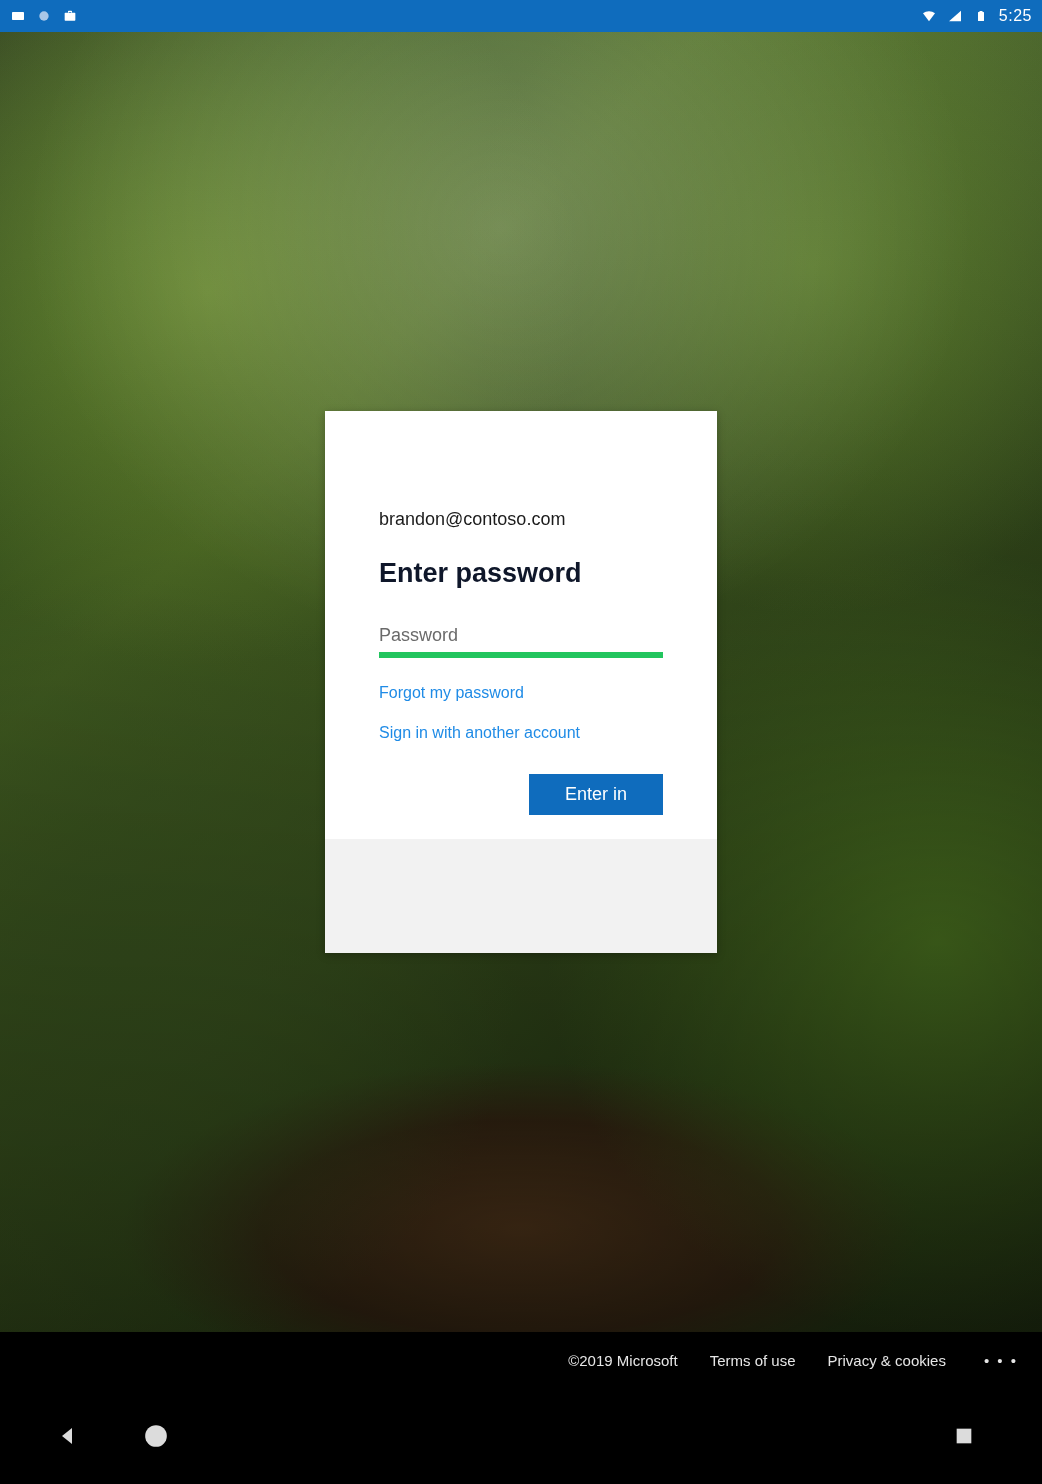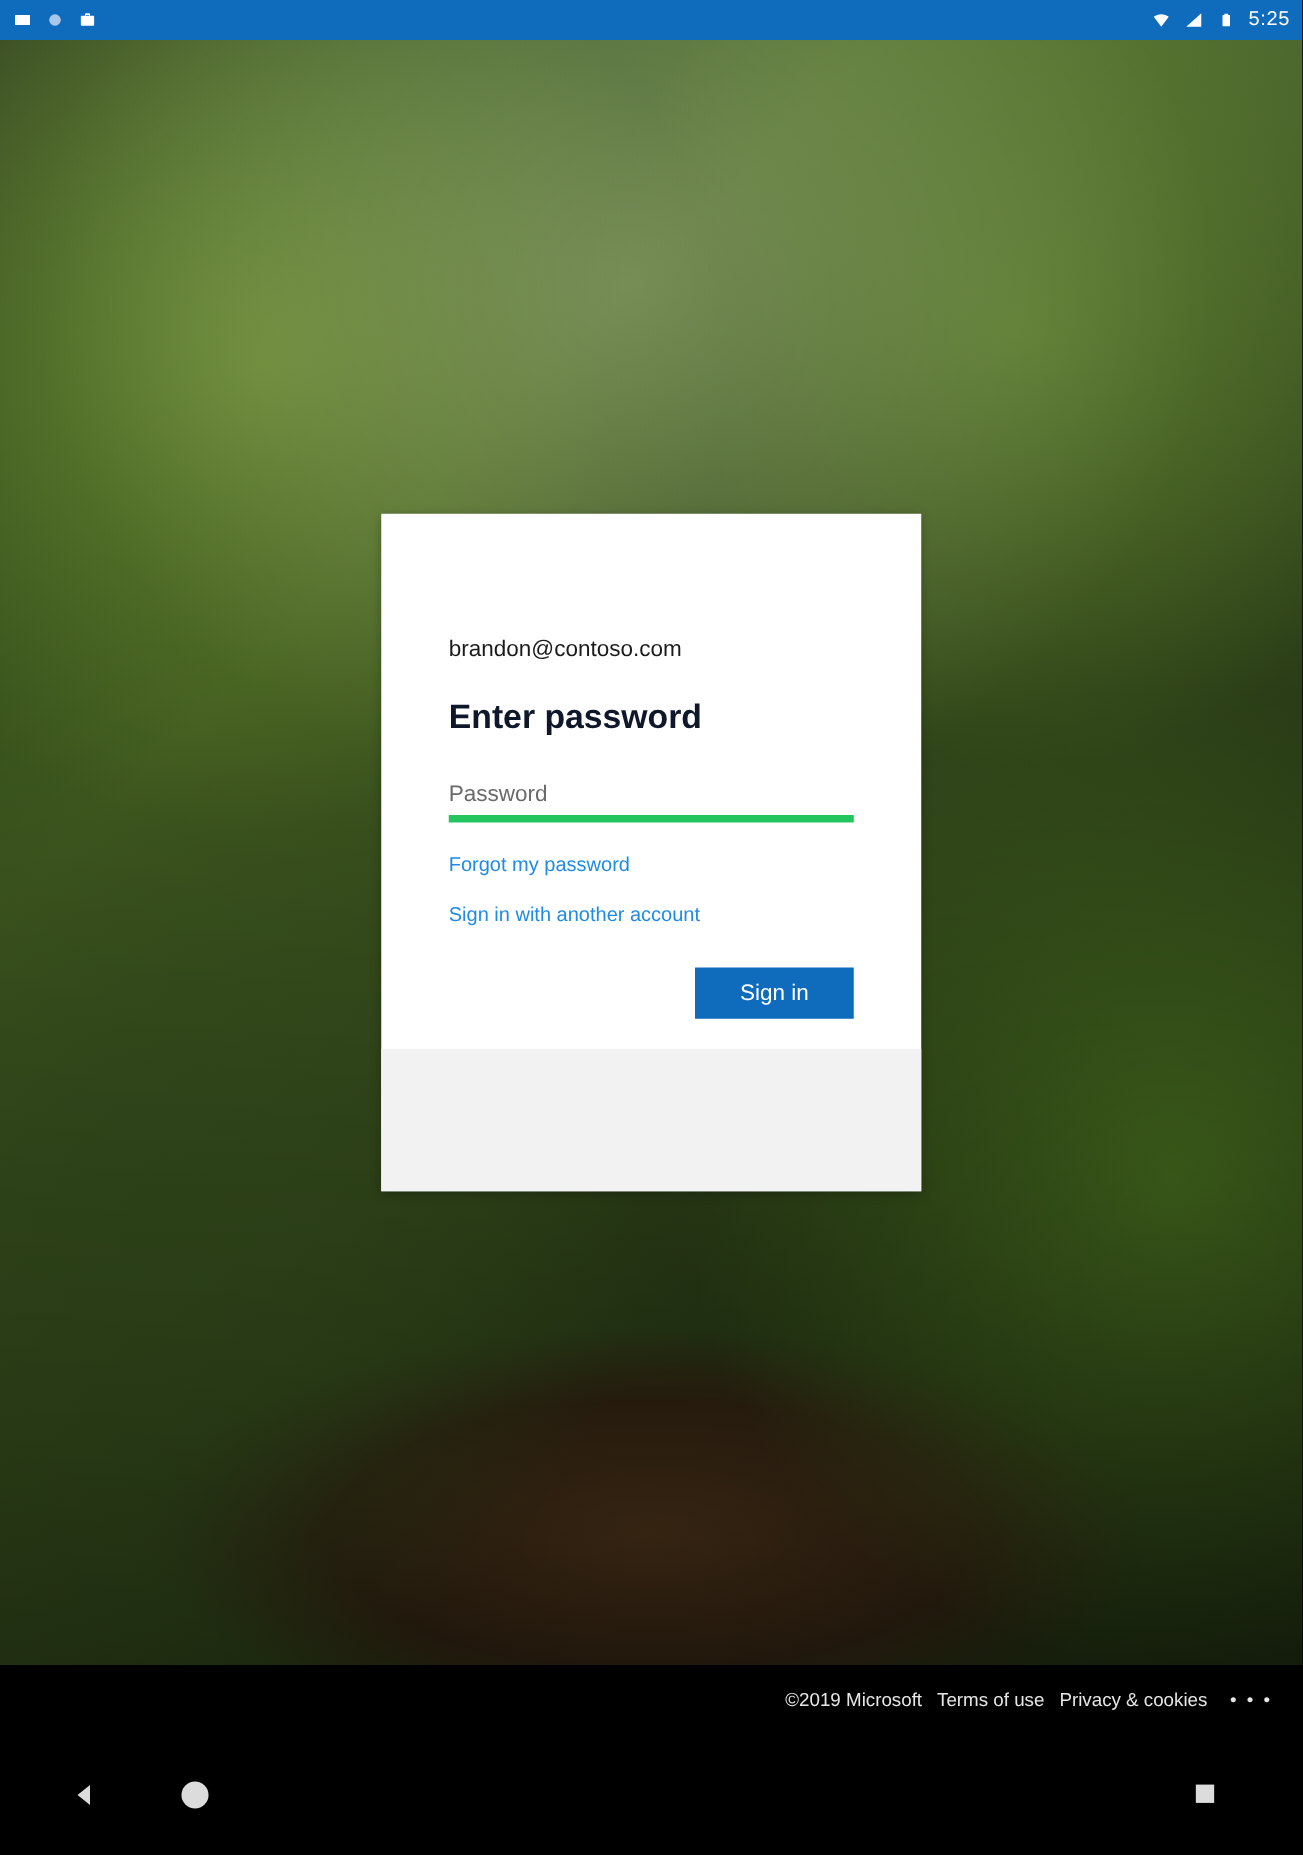--- a/index.html
+++ b/index.html
@@ -27,21 +27,21 @@
       radial-gradient(circle at 78% 18%, #5c7f2a 0%, transparent 26%),
       radial-gradient(circle at 90% 70%, #4f7a22 0%, transparent 30%),
       radial-gradient(circle at 12% 72%, #3f5c22 0%, transparent 30%),
       radial-gradient(ellipse 45% 15% at 50% 92%, #5a3c1e 0%, #3b2a15 55%, transparent 85%),
       linear-gradient(135deg, #2d4018 0%, #3b5a1f 15%, #4c6b25 30%, #3e5820 50%, #2f4419 70%, #233313 100%);
     display: flex; align-items: center; justify-content: center;
   }
 
   
   .card {
-    width: 432px; height: 542px; background: #fff;
+    width: 392px; height: 542px; background: #fff;
     box-shadow: 0 2px 8px rgba(0,0,0,0.25);
     display: flex; flex-direction: column;
   }
   .card-body { padding: 54px 54px 24px 54px; flex: 1; }
   .card-footer { height: 115px; background: #f2f2f2; }
 
   .email { font-size: 18px; color: #1b1b1b; margin-top: 44px; }
   .title { font-size: 27px; font-weight: 600; color: #0f172a; margin-top: 28px; }
 
   .pw-field {
@@ -59,21 +59,21 @@
   .signin-btn {
     background: #0f6cbd; color: #fff; border: none;
     font-size: 18px; padding: 10px 36px; cursor: pointer;
   }
 
   
   .footer-bar {
     position: absolute; left: 0; right: 0; bottom: 96px; height: 56px;
     background: #000; color: #e6e6e6;
     display: flex; align-items: center; justify-content: flex-end;
-    padding: 0 18px; gap: 12px; font-size: 15px;
+    padding: 0 18px; gap: 32px; font-size: 15px;
   }
   .footer-link { color: #e6e6e6; text-decoration: none; cursor: pointer; }
   .footer-more { letter-spacing: 2px; cursor: pointer; padding: 0 6px; }
 
   
   .nav-bar {
     position: absolute; left: 0; right: 0; bottom: 0; height: 96px;
     background: #000; display: flex; align-items: center;
   }
   .nav-left { display: flex; align-items: center; gap: 60px; margin-left: 54px; }
@@ -124,21 +124,21 @@
 
 <div class="bg-area">
   <div class="card">
     <div class="card-body">
       <div class="email">brandon@contoso.com</div>
       <h1 class="title">Enter password</h1>
       <input type="password" class="pw-field" placeholder="Password" style="">
       <a class="link forgot">Forgot my password</a>
       <a class="link another">Sign in with another account</a>
       <div class="actions">
-        <button class="signin-btn">Sign in</button>
+        <button class="signin-btn">Enter in</button>
       </div>
     </div>
     <div class="card-footer"></div>
   </div>
 </div>
 
 <div class="footer-bar">
   <span>©2019 Microsoft</span>
   <a class="footer-link">Terms of use</a>
   <a class="footer-link">Privacy &amp; cookies</a>

